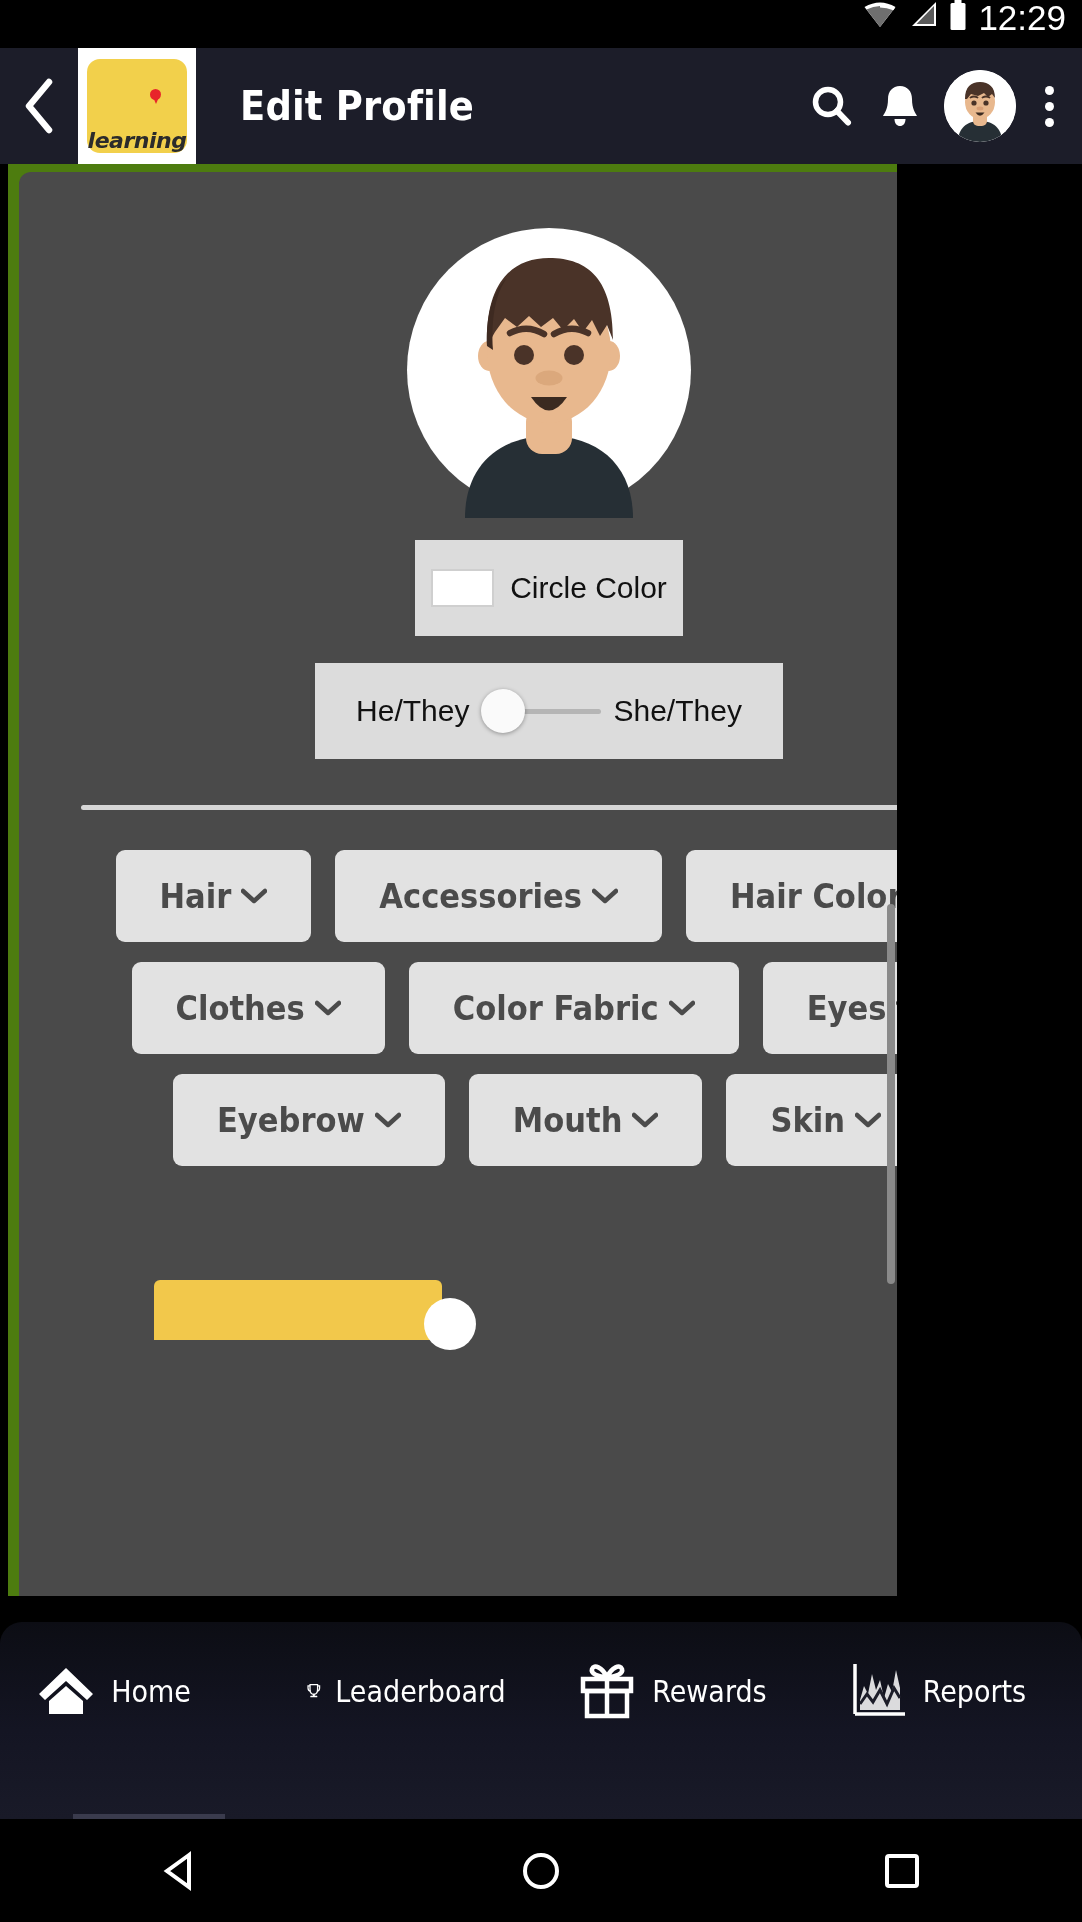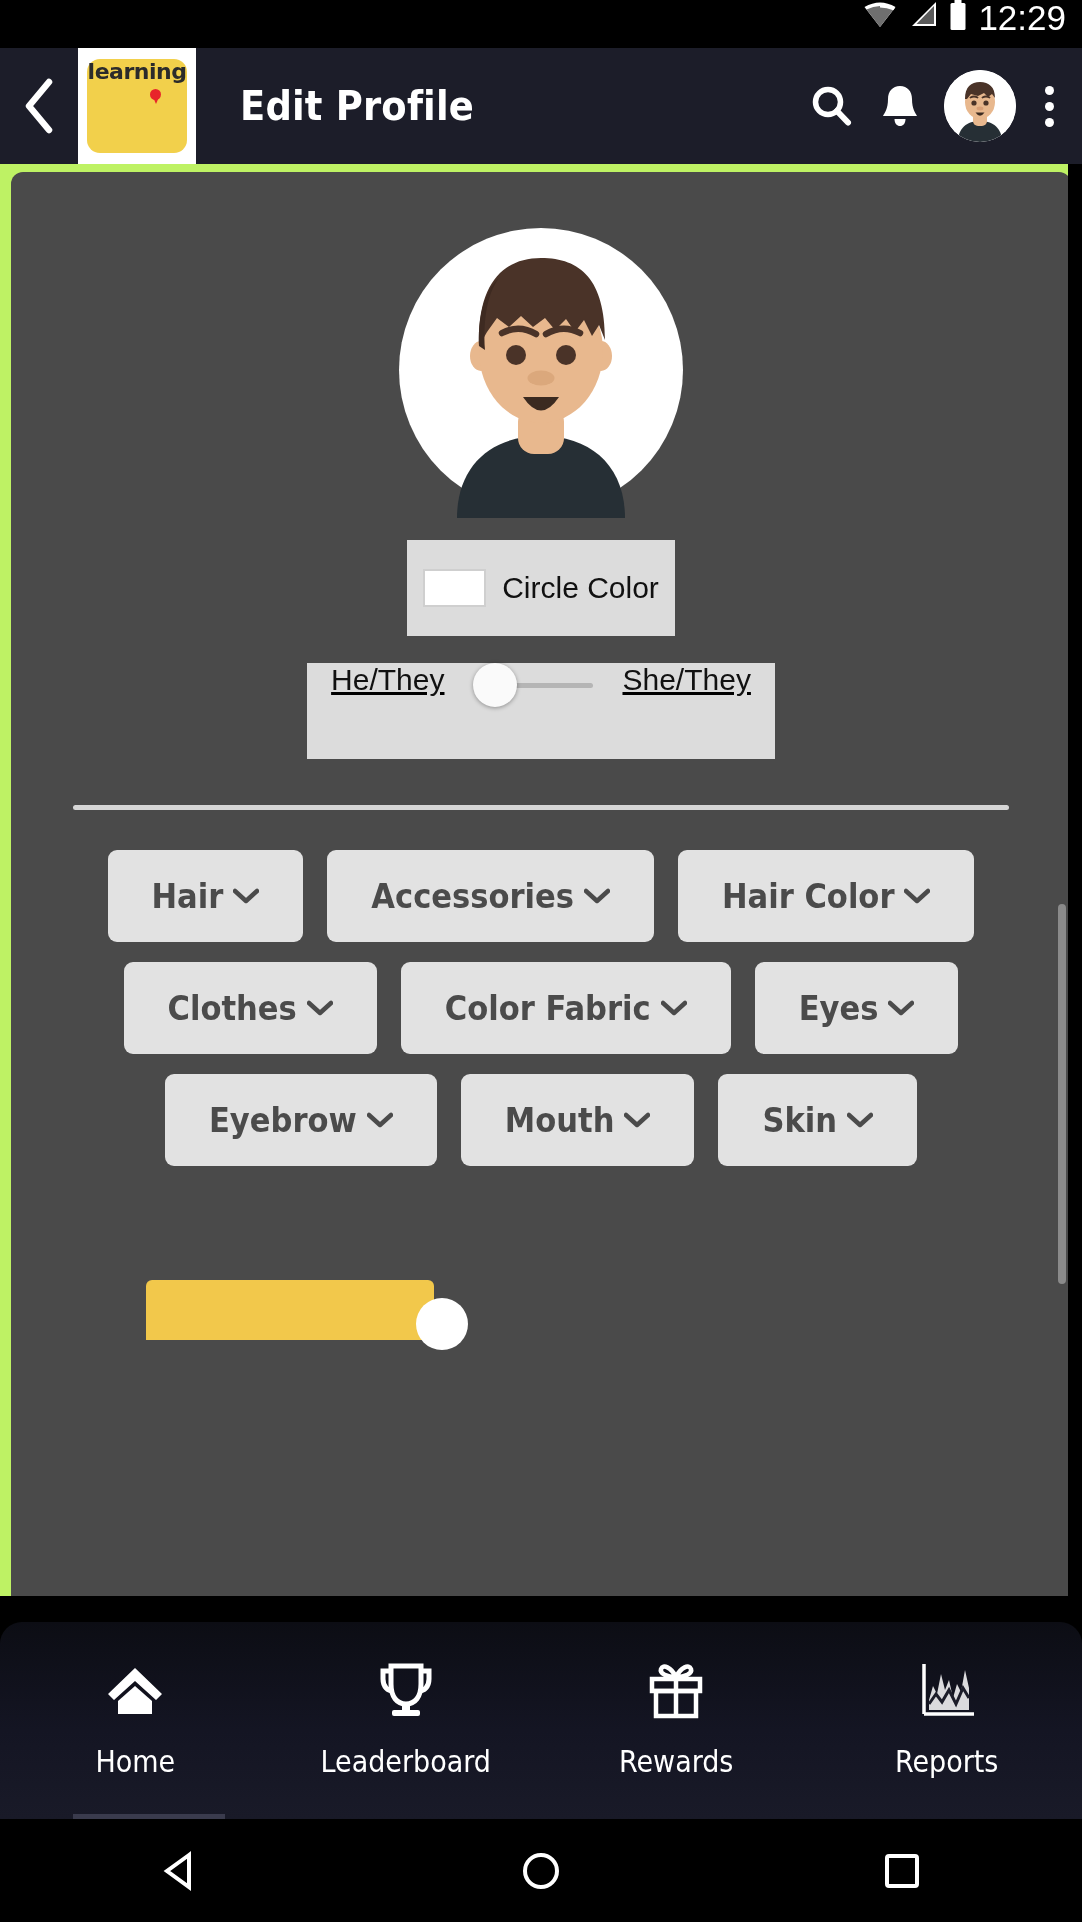--- a/index.html
+++ b/index.html
@@ -27,21 +27,21 @@
     background: #1c1d29; display: flex; align-items: center;
   }
   .back-btn { width: 78px; height: 116px; display:flex; align-items:center; justify-content:center; cursor:pointer;}
   .logo-tile {
     width: 118px; height: 116px; background: #ffffff;
     display: flex; align-items: center; justify-content: center; flex: 0 0 auto;
     padding: 11px 9px;
   }
   .logo-inner {
     width: 100%; height: 100%; background: #f2d04b; border-radius: 13px;
-    display: flex; align-items: flex-start; justify-content: center; position: relative;
+    display: flex; align-items: flex-end; justify-content: center; position: relative; font-style: italic;
   }
   .logo-text {
     font-size: 22px; font-weight: 700; color: #2b2b2b;
     font-family: "DejaVu Sans", sans-serif; letter-spacing: -0.5px;
   }
   .logo-dot {
     position: absolute; width: 11px; height: 11px; background: #e8252a;
     border-radius: 50% 50% 50% 50%; top: 30px; left: 63px;
   }
   .logo-dot::after{
@@ -58,22 +58,22 @@
   .hdr-btn { width: 68px; height: 116px; display:flex; align-items:center; justify-content:center; cursor:pointer;}
   .hdr-avatar {
     width: 72px; height: 72px; border-radius: 50%; background: #fff;
     overflow: hidden; position: relative; margin: 0 10px; cursor:pointer;
   }
   .kebab { width: 46px; height:116px; display:flex; flex-direction:column; align-items:center; justify-content:center; gap:7px; cursor:pointer;}
   .kebab i { width:9px; height:9px; border-radius:50%; background:#fff; display:block;}
 
   
   .scroll-area {
-    position: absolute; top: 164px; left: 0; width: 1068px; height: 1432px;
-    background: #bef264; overflow: hidden;
+    position: absolute; top: 164px; left: 8px; width: 889px; height: 1432px;
+    background: #4d7c0f; overflow: hidden;
   }
   .card {
     position: absolute; top: 8px; left: 11px; width: 1060px; height: 1600px;
     background: #4a4a4a; border-radius: 12px;
   }
   .scrollbar {
     position: absolute; top: 740px; right: 2px; width: 8px; height: 380px;
     background: #8a8a8a; border-radius: 4px;
   }
 
@@ -89,21 +89,21 @@
     position:absolute; top:368px; left:50%; transform:translateX(-50%);
     width:268px; height:96px; background:#dcdcdc;
     display:flex; align-items:center; justify-content:center; gap:16px; cursor:pointer;
   }
   .swatch { width:63px; height:38px; background:#ffffff; border:2px solid #cfcfcf;}
   .ctrl-color span { font-size:30px; color:#111; font-family:"Liberation Sans", sans-serif;}
 
   .ctrl-slider {
     position:absolute; top:491px; left:50%; transform:translateX(-50%);
     width:468px; height:96px; background:#dcdcdc;
-    display:flex; align-items:flex-start; justify-content:center; gap:17px;text-decoration:underline;
+    display:flex; align-items:center; justify-content:center; gap:0px;
   }
   .sl-label { font-size:30px; color:#111; font-family:"Liberation Sans", sans-serif;}
   .sl-track-wrap{ position:relative; width:120px; height:44px; display:flex; align-items:center; margin:0 12px;}
   .sl-track{ position:absolute; left:26px; right:0; height:5px; background:#b5b5b5; border-radius:3px;}
   .sl-thumb{ position:absolute; left:0px; width:44px; height:44px; border-radius:50%;
              background:#fafafa; box-shadow:0 1px 4px rgba(0,0,0,.35); cursor:pointer;}
 
   .divider { position:absolute; top:633px; left:62px; width:936px; height:5px;
              background:#d6d6d6; border-radius:3px; }
 
@@ -129,21 +129,21 @@
     border-radius:50%; background:#ffffff;
   }
 
   
   .bottomnav {
     position:absolute; bottom:103px; left:0; width:1082px; height:197px;
     background: linear-gradient(180deg,#0c0d14 0%, #141523 55%, #191a28 100%);
     border-radius:22px 22px 0 0;
     display:flex; align-items:flex-start; justify-content:space-around; padding-top:38px;
   }
-  .nav-item { display:flex; flex-direction:column; align-items:center; gap:22px; width:200px; cursor:pointer;}
+  .nav-item { display:flex; align-items:center; gap:14px; width:200px; cursor:pointer;}
   .nav-label { color:#ffffff; font-size:30px; font-weight:400;
                font-family:"DejaVu Sans Condensed","Liberation Sans", sans-serif; }
   .nav-underline { position:absolute; bottom:0; left:73px; width:152px; height:5px; background:#3a3b4d;}
 
   
   .androidnav {
     position:absolute; bottom:0; left:0; width:1082px; height:103px;
     background:#000; display:flex; align-items:center; justify-content:space-around;
   }
   .an-btn{ width:120px; height:103px; display:flex; align-items:center; justify-content:center; cursor:pointer;}

